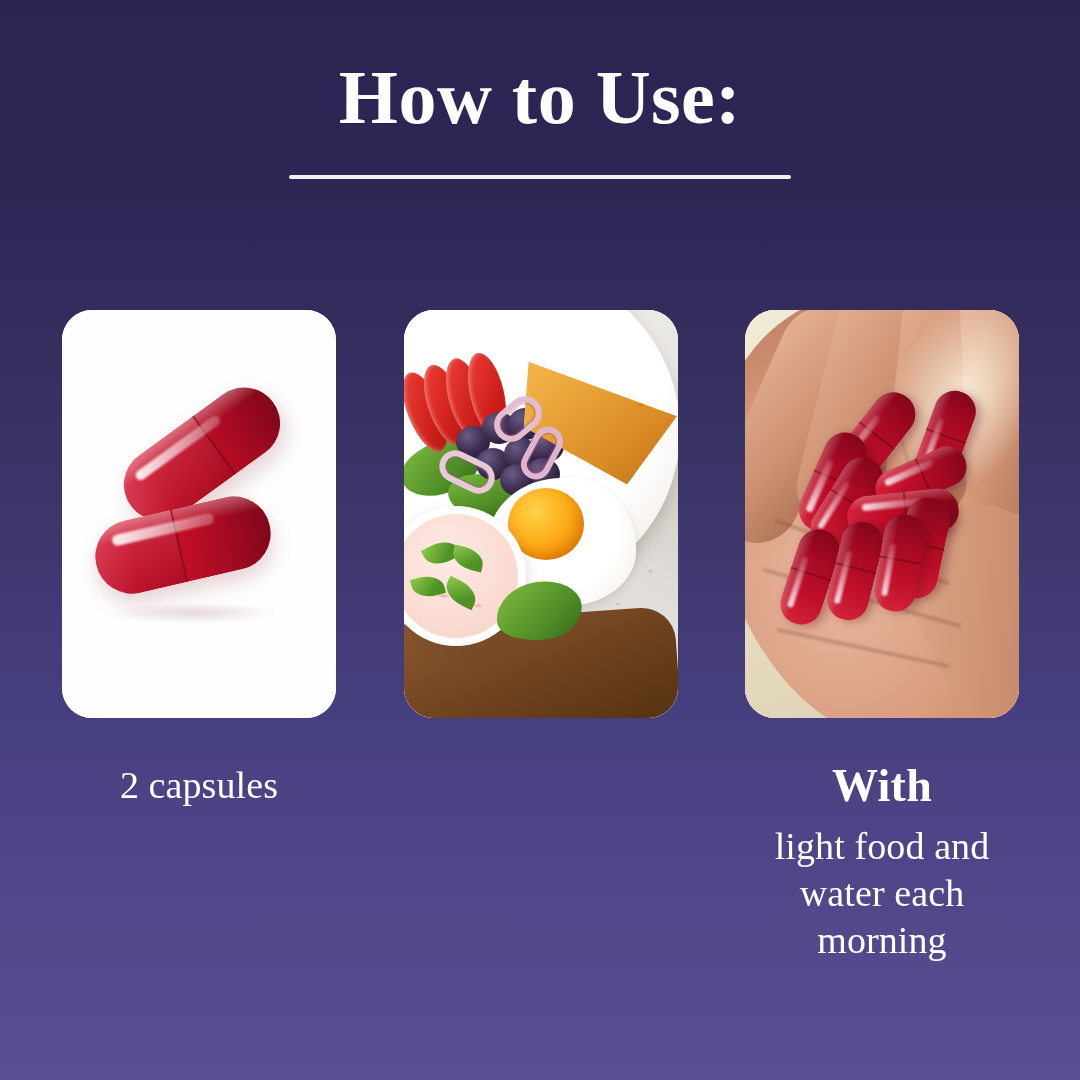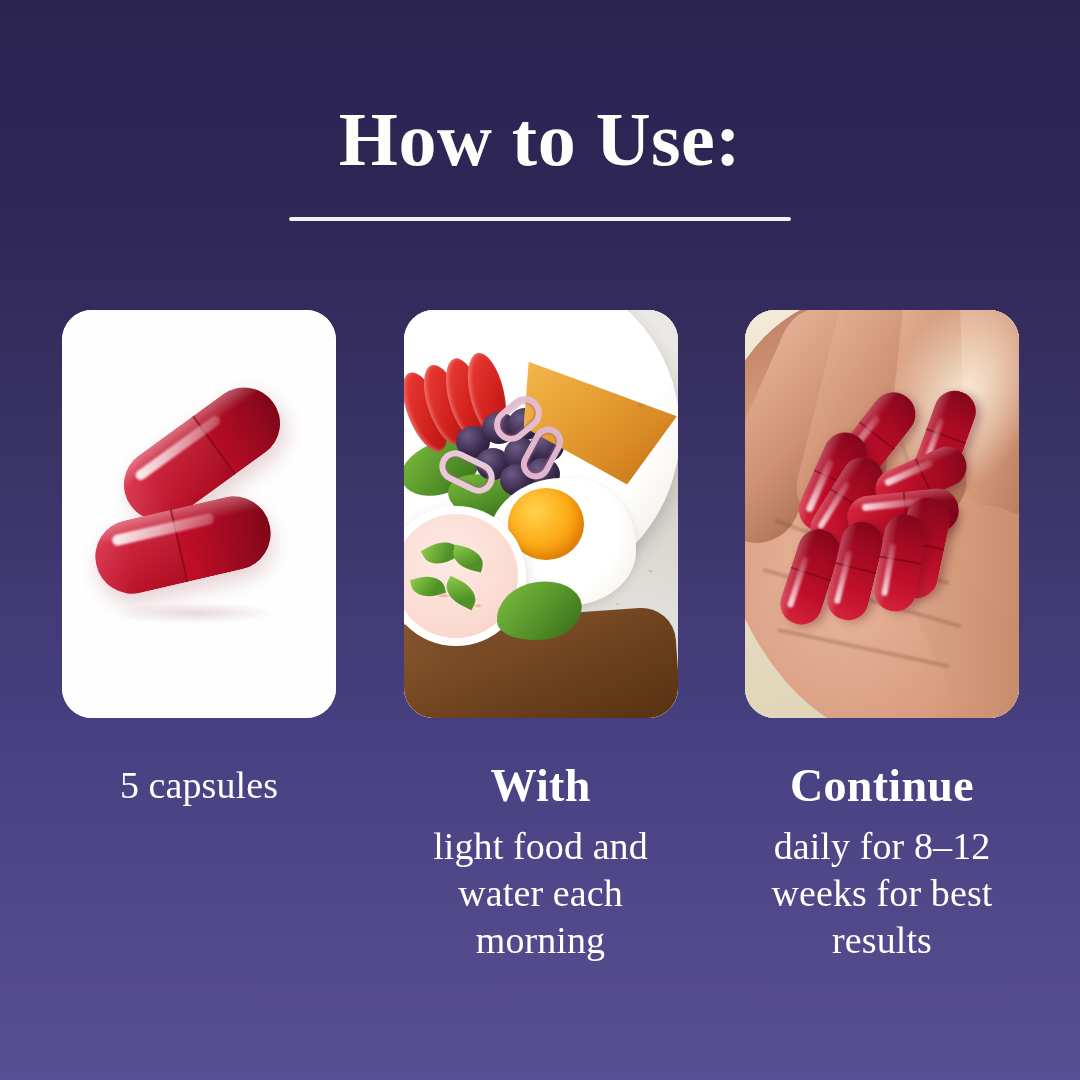--- a/index.html
+++ b/index.html
@@ -14,21 +14,20 @@
     position:relative;
     width:1080px; height:1080px;
     background:linear-gradient(180deg,#2b2350 0%,#2e2655 18%,#3a3366 42%,#474081 68%,#534a8c 88%,#584e93 100%);
     overflow:hidden;
   }
 
   
   .header{
     position:absolute; left:0; right:0; top:58px;
     text-align:center;
-    margin-top:42px;
   }
   .title{
     color:#fdfdfb;
     font-size:76px;
     font-weight:700;
     letter-spacing:.5px;
     line-height:1.04;
     text-shadow:0 1px 0 rgba(0,0,0,.12);
   }
   .title-rule{
@@ -448,25 +447,21 @@
               <span class="s"></span>
               <span class="g"></span>
             </div>
         </div>
       </div>
     </div>
   </div>
 
   <div class="captions">
     <div class="cap">
-      <div class="cap-sub">5 capsules</div>
+      <div class="cap-sub">2 capsules</div>
     </div>
     <div class="cap">
       <div class="cap-title">With</div>
       <div class="cap-sub">light food and water each morning</div>
     </div>
-    <div class="cap">
-      <div class="cap-title">Continue</div>
-      <div class="cap-sub">daily for 8–12 weeks for best results</div>
-    </div>
   </div>
 
 </div>
 
 </body></html>

